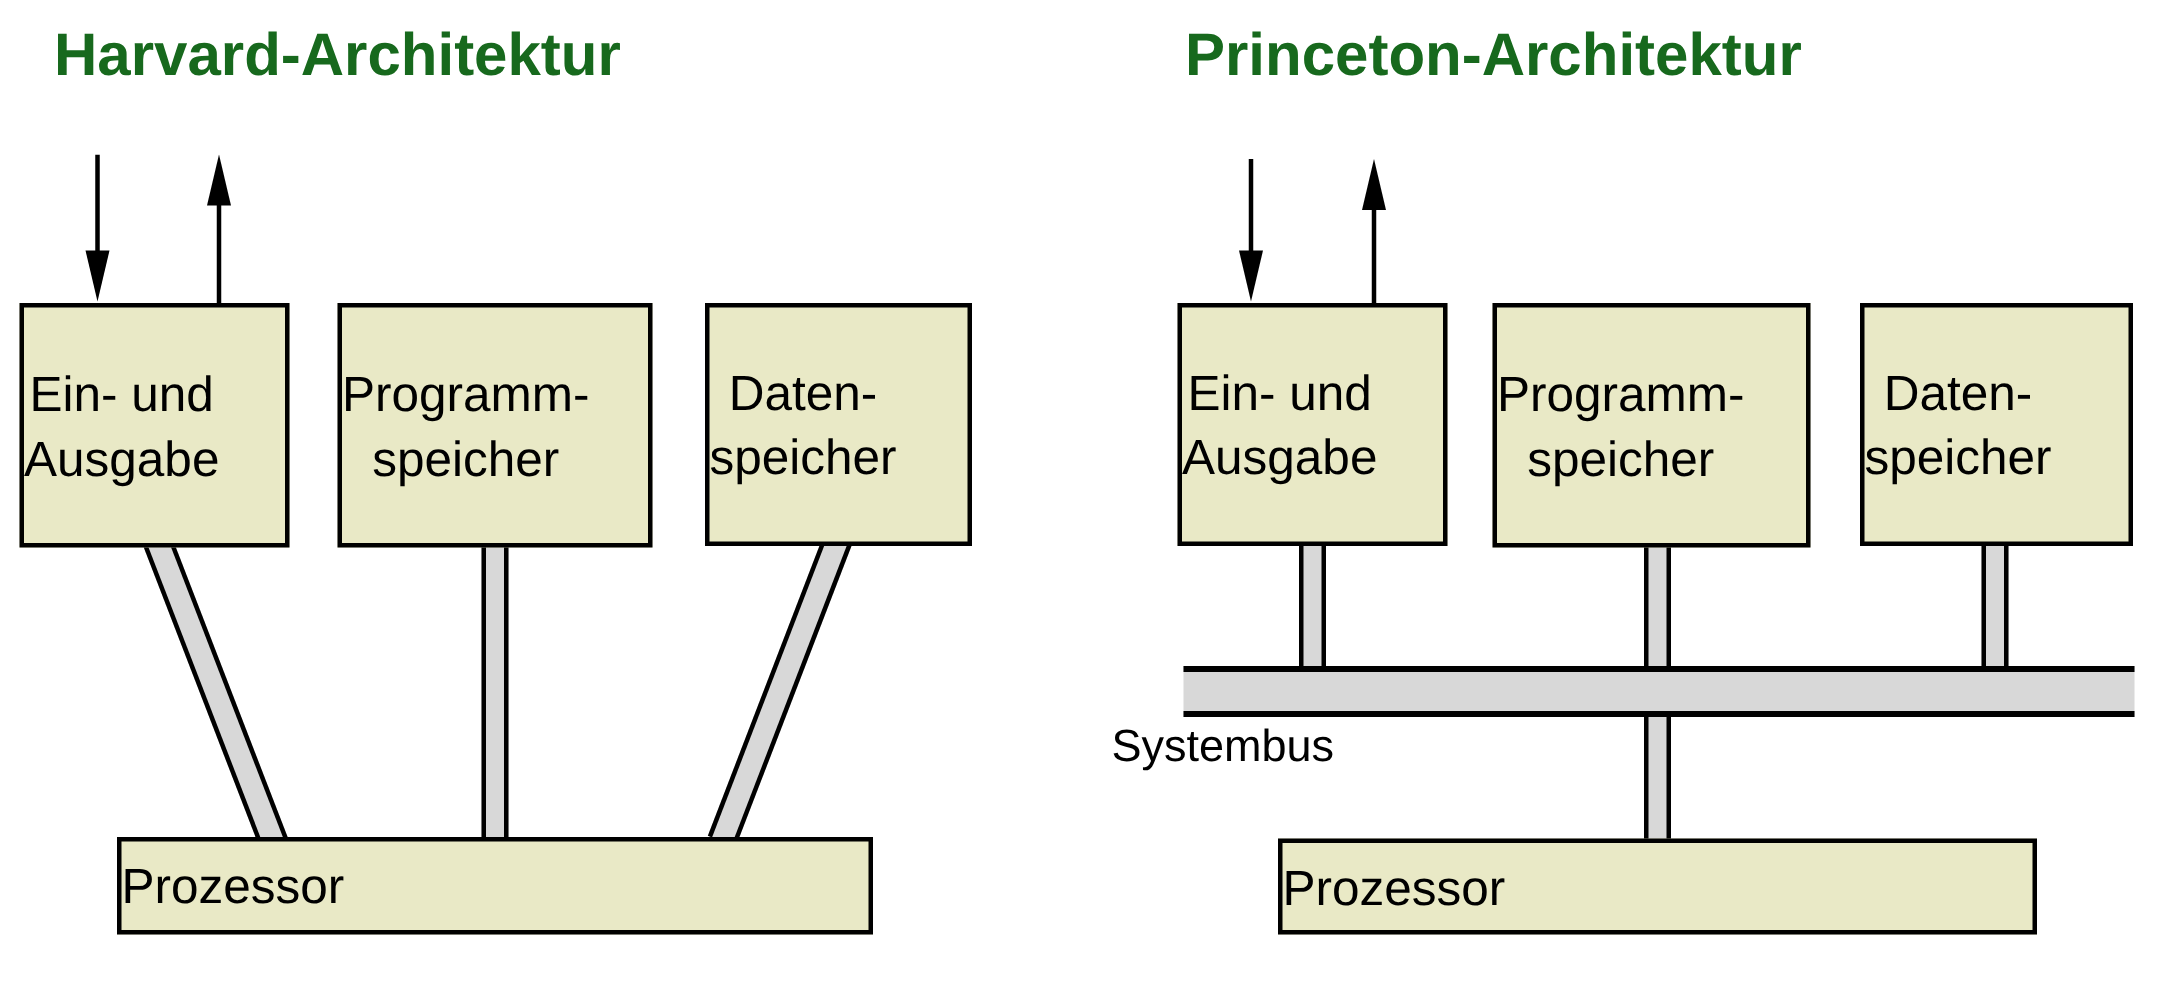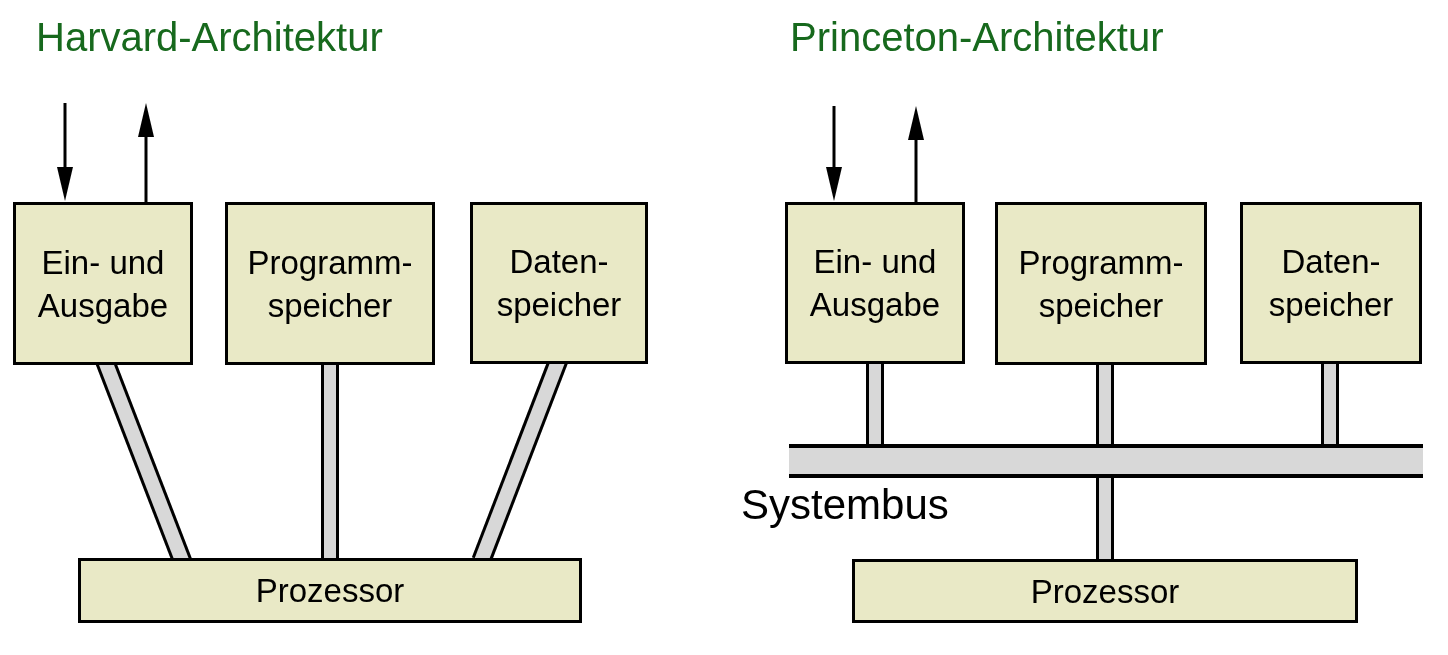--- a/index.html
+++ b/index.html
@@ -11,33 +11,33 @@
   .canvas {
     position: relative;
     width: 1448px;
     height: 655px;
     background: #ffffff;
     overflow: hidden;
   }
   .title {
     position: absolute;
     font-size: 40px;
-    font-weight: normal;
+    font-weight: bold;
     line-height: 52px;
     color: var(--title-green, #17691d);
     white-space: nowrap;
   }
   .box {
     position: absolute;
     box-sizing: border-box;
     background: var(--box-fill, #e9e9c6);
     border: 3px solid var(--outline, #000000);
     display: flex;
     align-items: center;
-    justify-content: center;
+    justify-content: flex-start;
     z-index: 3;
   }
   .box-label {
     font-size: 33px;
     line-height: 43px;
     color: #000000;
     text-align: center;
     white-space: pre-line;
   }
   .connector {
@@ -51,21 +51,21 @@
   .bus {
     position: absolute;
     box-sizing: border-box;
     background: var(--connector-fill, #d8d8d8);
     border-top: 4px solid var(--outline, #000000);
     border-bottom: 4px solid var(--outline, #000000);
     z-index: 2;
   }
   .bus-label {
     position: absolute;
-    font-size: 42px;
+    font-size: 30px;
     color: #000000;
     white-space: nowrap;
     z-index: 3;
   }
   .arrow {
     position: absolute;
     z-index: 2;
   }
 </style>
 </head>

